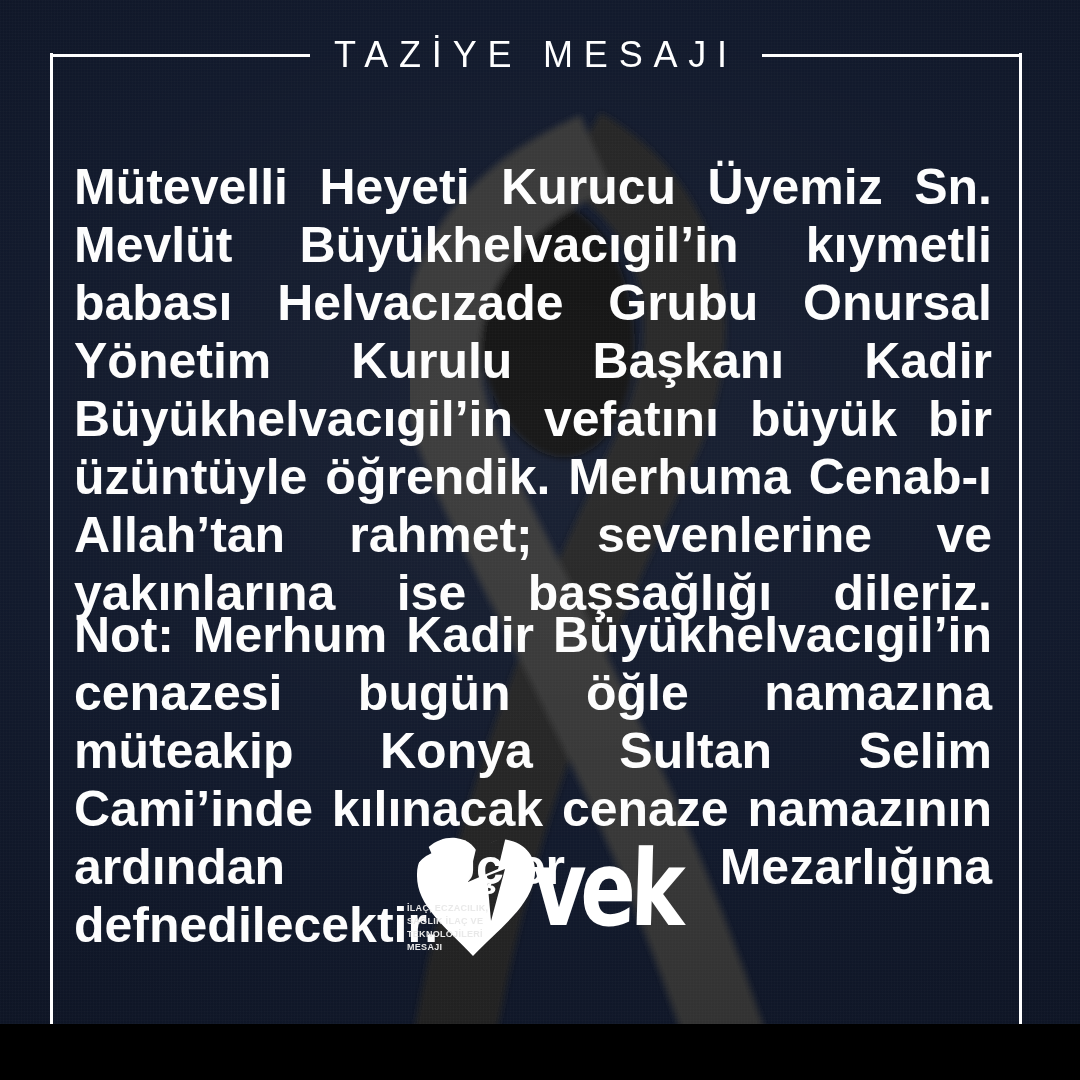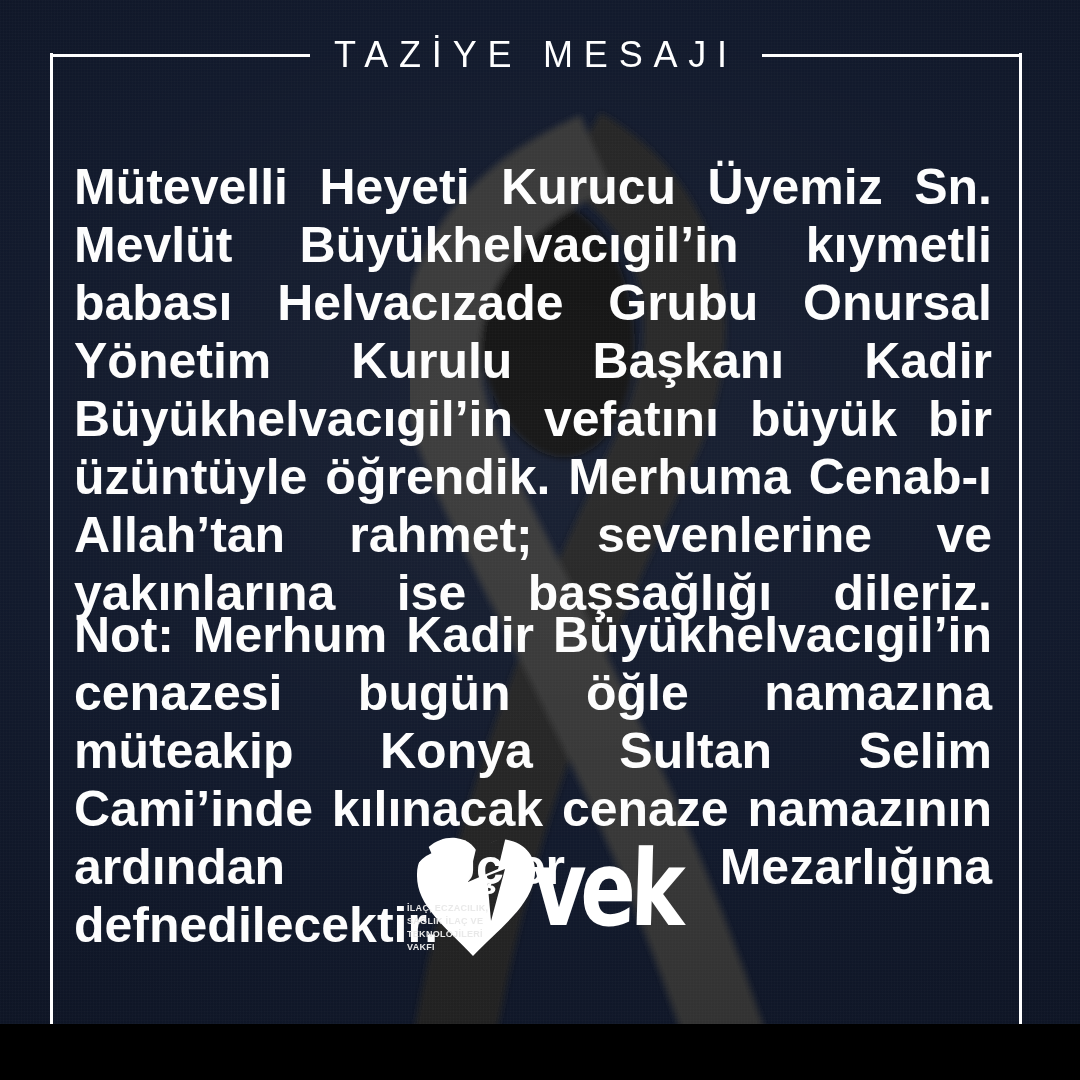--- a/index.html
+++ b/index.html
@@ -123,21 +123,21 @@
           <path d="M 84 58 L 102 51 L 88 103 Z" fill="black"></path>
         </mask>
       </defs>
       <rect width="150" height="150" fill="#ffffff" mask="url(#heartmask)"></rect>
     </svg>
     <span class="vek">vek</span>
     <div class="foundation">
       <div>İLAÇ, ECZACILIK,</div>
       <div>SAĞLIK İLAÇ VE</div>
       <div>TEKNOLOJİLERİ</div>
-      <div>VAKFI</div>
+      <div>MESAJI</div>
     </div>
   </div>
 
   <div class="edge-row bottom-row">
     <div class="rule"></div>
     <span class="site-url">www.ivek.org.tr</span>
     <div class="rule"></div>
   </div>
 
 </div>

